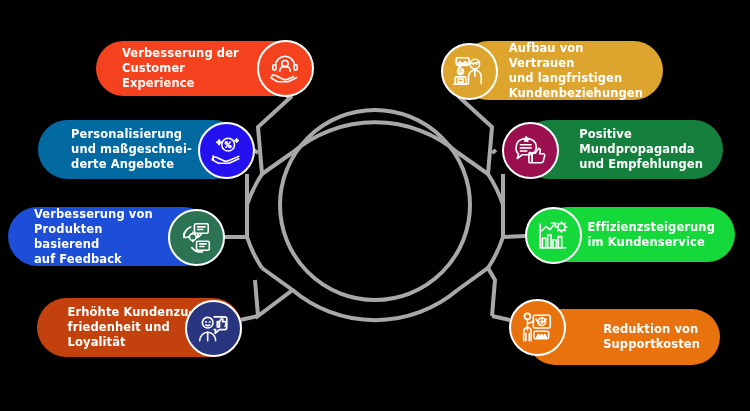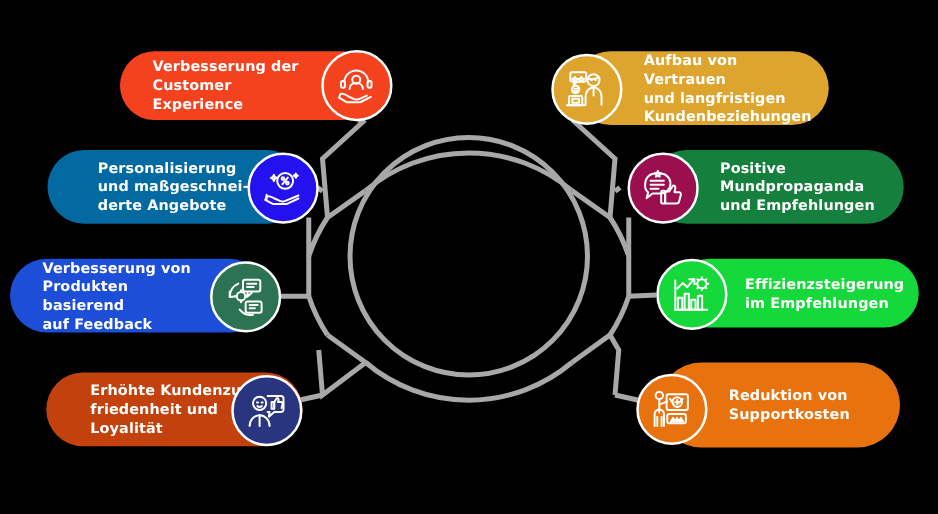--- a/index.html
+++ b/index.html
@@ -36,23 +36,23 @@
     align-items: center;
   }
   .pill-label {
     font-size: 11.5px;
     font-weight: bold;
     line-height: 15px;
     letter-spacing: 0.1px;
     white-space: pre-line;
     color: #ffffff;
   }
-  .node.left .pill { justify-content: flex-end; }
+  .node.left .pill { justify-content: center; }
   .node.left .pill-label { padding-left: 26px; padding-right: 44px; }
-  .node.right .pill { justify-content: flex-start; }
+  .node.right .pill { justify-content: flex-end; }
   .node.right .pill-label { padding-left: 56px; padding-right: 20px; }
 
   .badge {
     position: absolute;
     width: 57px;
     height: 57px;
     border-radius: 50%;
     border: 2.5px solid #ffffff;
     box-sizing: border-box;
     display: flex;
@@ -234,41 +234,41 @@
               <path d="M12.5 3.5l.7 1.5 1.6.2-1.2 1.1.3 1.6-1.4-.8-1.4.8.3-1.6L10.2 5.2l1.6-.2z"></path>
               <path d="M18 28v-9h3l3-4.5c1.3 0 2 1 1.6 2.4L25 19.5h3.3c1.1 0 1.8 1 1.5 2l-1.3 5c-.2.9-1 1.5-2 1.5z"></path>
               <rect x="15" y="18.5" width="3" height="9.5" rx="0.8"></rect>
             </g>
           </svg>
         </div>
       </div>
       <div class="node right">
         <div class="pill" style="left: 540px; top: 207px; width: 195px; height: 55px; background: rgb(21, 217, 59);">
           <div class="pill-label">Effizienzsteigerung
-im Empfehlungen</div>
+im Kundenservice</div>
         </div>
         <div class="badge" style="left: 524.5px; top: 206.5px; background: rgb(21, 217, 59);">
           <svg width="34" height="34" viewBox="0 0 32 32">
             <g fill="none" stroke="#fff" stroke-width="1.5" stroke-linecap="round" stroke-linejoin="round">
               <path d="M4 28V6"></path>
               <path d="M4 28h24"></path>
               <rect x="6" y="19" width="3.2" height="9"></rect>
               <rect x="11" y="16" width="3.2" height="12"></rect>
               <rect x="16" y="20.5" width="3.2" height="7.5"></rect>
               <rect x="21" y="17.5" width="3.2" height="10.5"></rect>
               <path d="M5.5 12l4-4 3.5 3 5-6"></path>
               <path d="M14.5 5h3.8v3.6"></path>
               <circle cx="24" cy="8.5" r="3.4"></circle>
               <path d="M24 3.6v1.2M24 12.2v1.2M19.1 8.5h1.2M27.7 8.5h1.2M20.6 5.1l.9.9M26.5 11l.9.9M27.4 5.1l-.9.9M21.5 11l-.9.9"></path>
             </g>
           </svg>
         </div>
       </div>
       <div class="node right">
-        <div class="pill" style="left: 527px; top: 290px; width: 193px; height: 68px; background: rgb(232, 114, 13);">
+        <div class="pill" style="left: 527px; top: 309px; width: 193px; height: 56px; background: rgb(232, 114, 13);">
           <div class="pill-label">Reduktion von
 Supportkosten</div>
         </div>
         <div class="badge" style="left: 508.5px; top: 298.5px; background: rgb(232, 114, 13);">
           <svg width="34" height="34" viewBox="0 0 32 32">
             <g fill="none" stroke="#fff" stroke-width="1.5" stroke-linecap="round" stroke-linejoin="round">
               <circle cx="7" cy="6" r="2.8"></circle>
               <path d="M7 8.8v10"></path>
               <path d="M3.5 29V20a3.5 3.5 0 0 1 3.5-3.5h0A3.5 3.5 0 0 1 10.5 20v9"></path>
               <path d="M5.5 29v-7M8.7 29v-7"></path>

